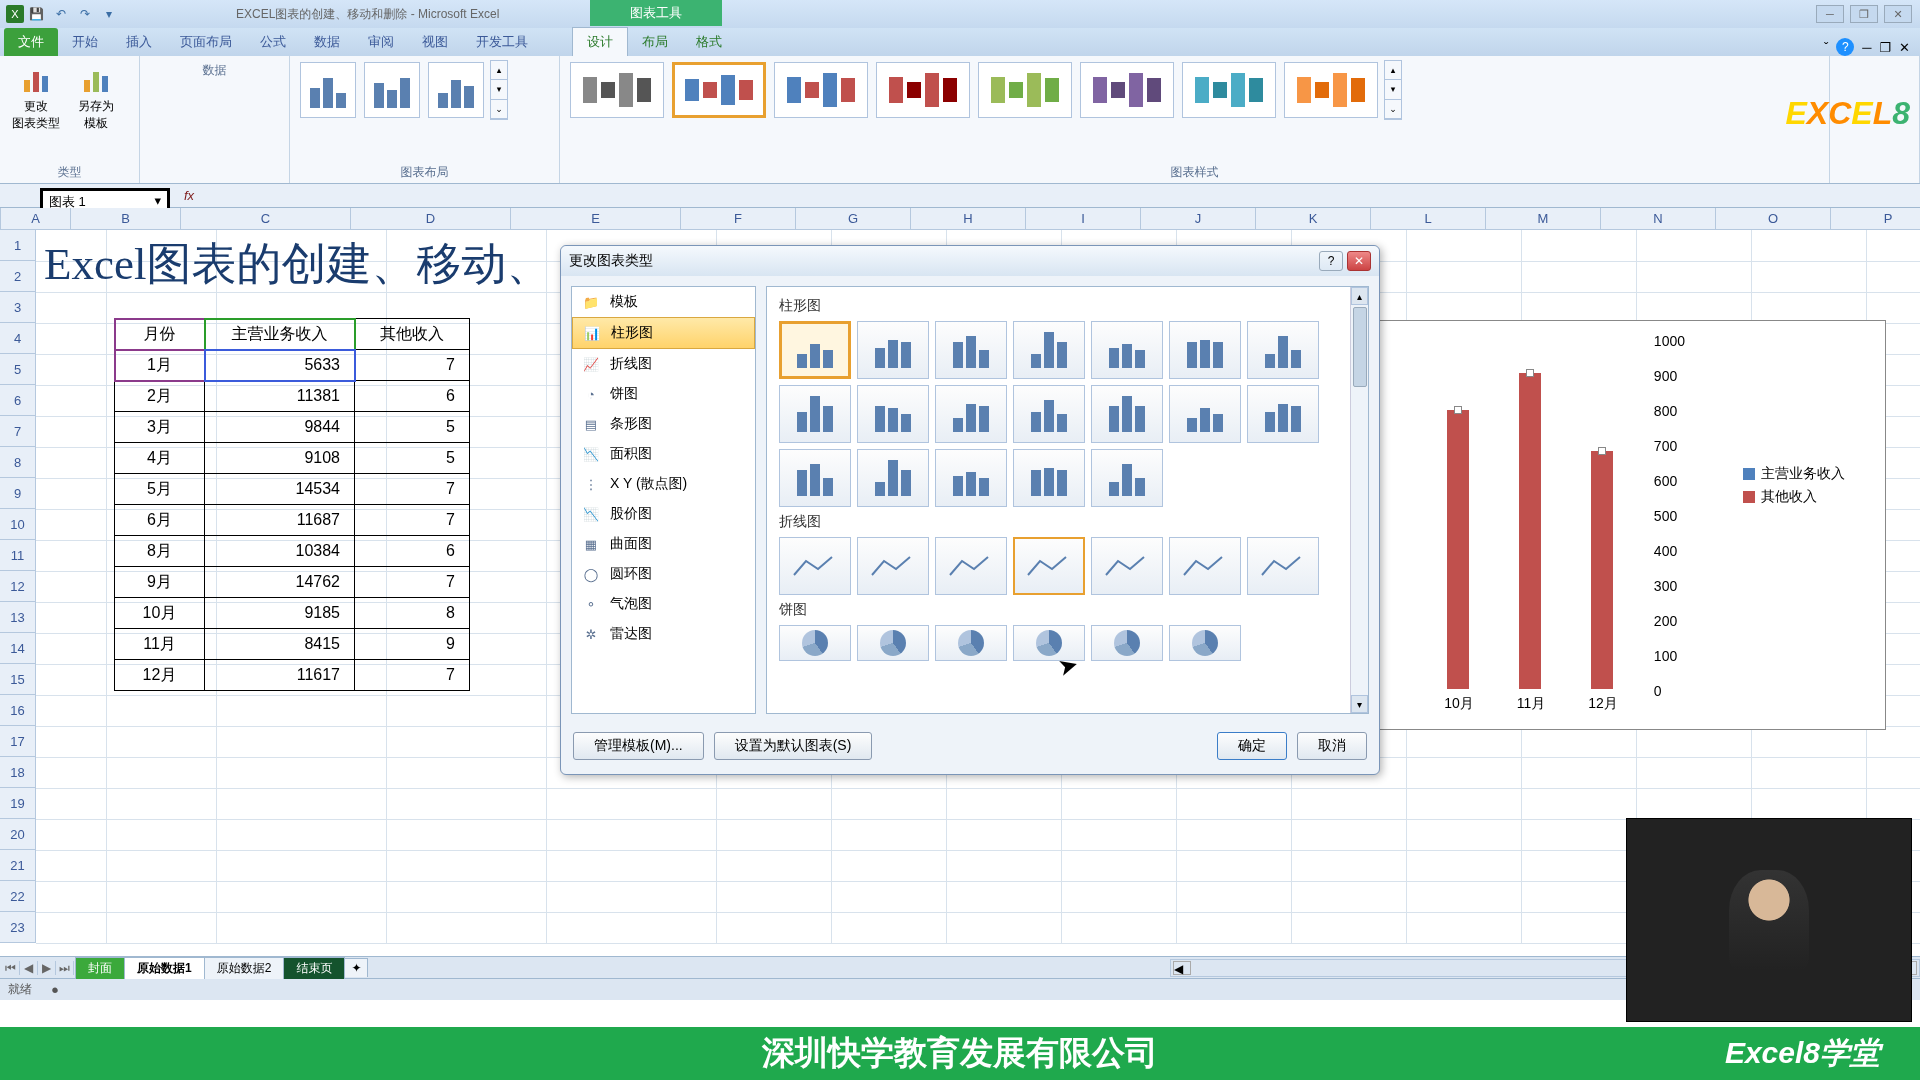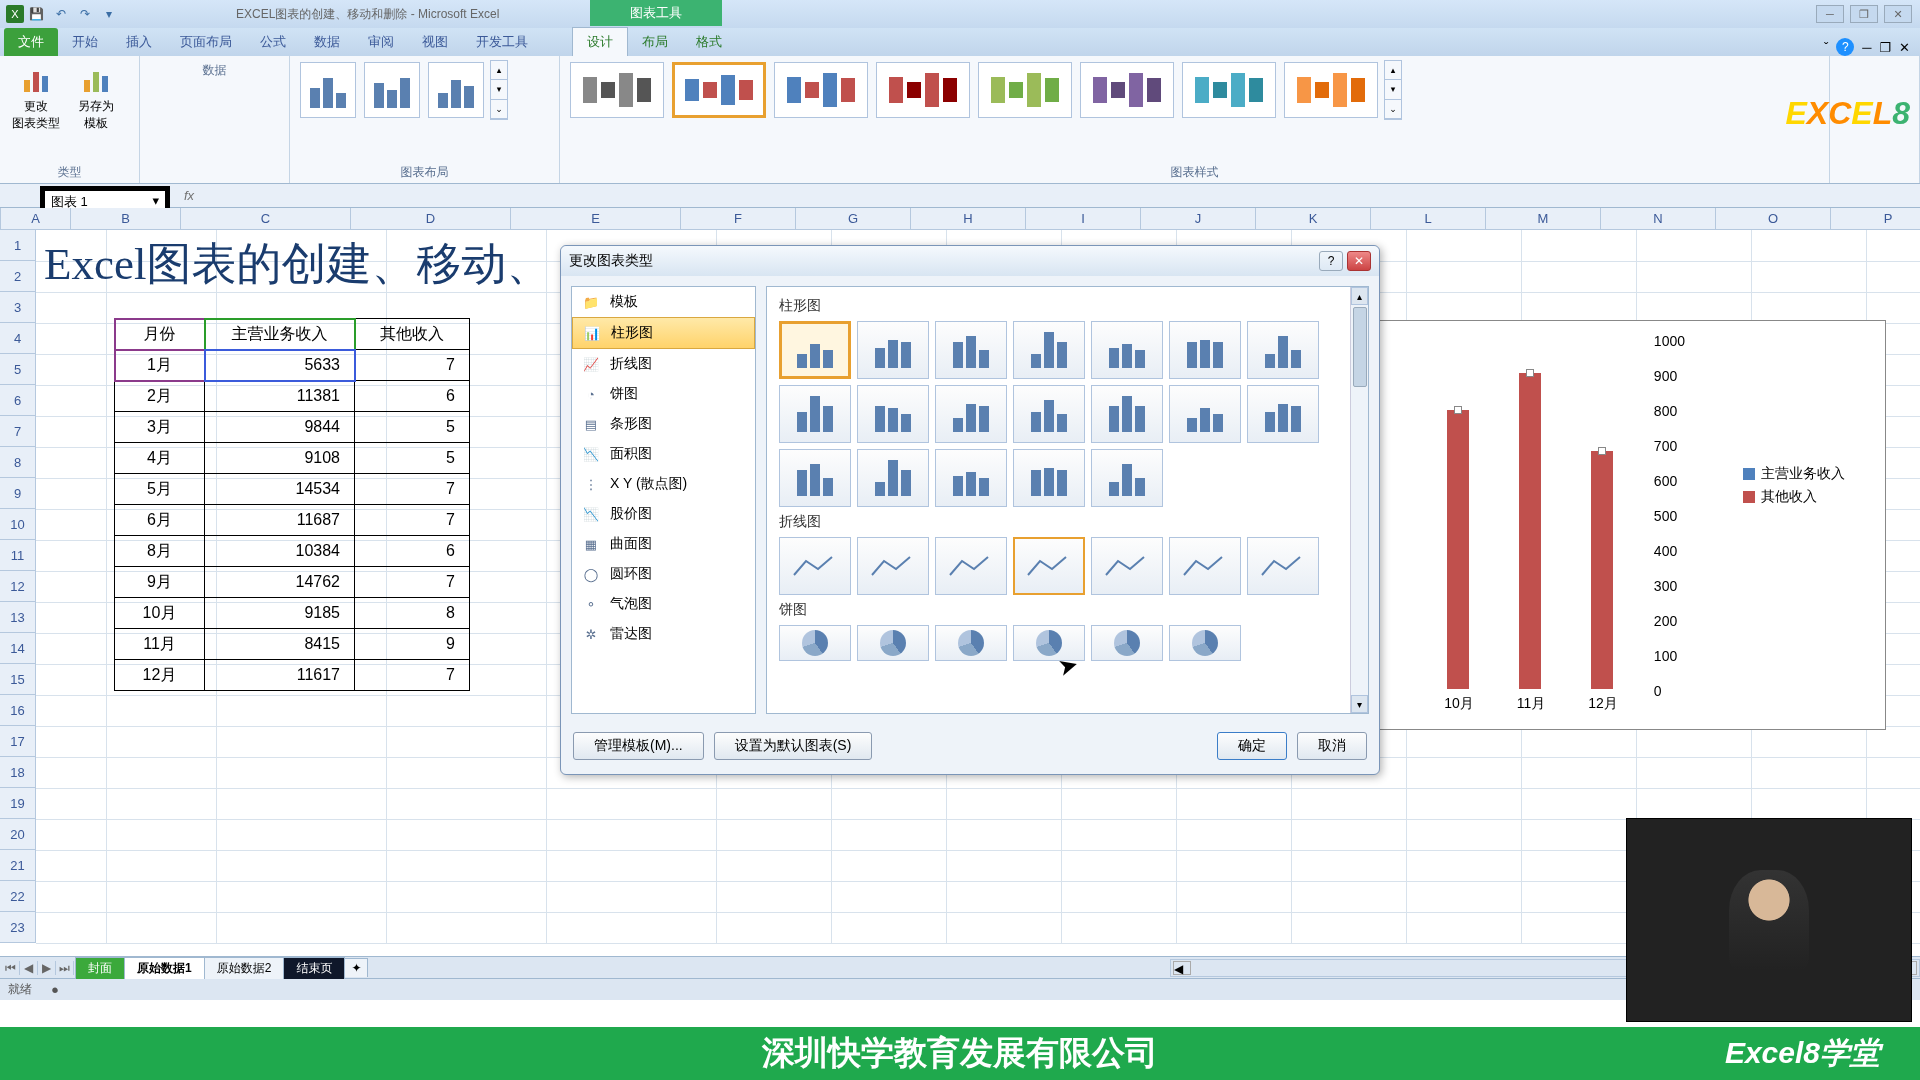--- a/index.html
+++ b/index.html
@@ -36,22 +36,22 @@
 .style-bar { width: 14px; background: #888; }
 .style-thumb .b1 { height: 60%; } .style-thumb .b2 { height: 40%; } .style-thumb .b3 { height: 80%; } .style-thumb .b4 { height: 55%; }
 .gallery-scroll { width: 18px; height: 60px; display: flex; flex-direction: column; border: 1px solid #b0c4de; }
 .gallery-scroll div { flex: 1; border-bottom: 1px solid #b0c4de; display: flex; align-items: center; justify-content: center; font-size: 9px; }
 
 .brand-logo { position: absolute; right: 10px; top: 95px; font-size: 32px; font-weight: bold; font-style: italic; }
 .brand-logo .e { color: #ffd700; } .brand-logo .x { color: #ff8c00; } .brand-logo .n { color: #3cb371; }
 
 
 .formula-bar { height: 24px; background: #e8eff8; display: flex; align-items: center; border-bottom: 1px solid #a0b8d0; font-size: 13px; }
-.name-box { width: 130px; border: 5px solid #000000; background: #fff; padding: 2px 6px; margin: 14px 4px 2px 40px; display: flex; justify-content: space-between; }
-.fx-label { padding: 0 10px; font-style: italic; color: #737373; }
+.name-box { width: 130px; border: 3px solid #000000; background: #fff; padding: 2px 6px; margin: 14px 4px 2px 40px; display: flex; justify-content: space-between; }
+.fx-label { padding: 0 10px; font-style: italic; color: #7f1d1d; }
 .formula-input { flex: 1; padding: 2px 6px; color: #333; }
 
 
 .grid-wrap { position: relative; height: 748px; overflow: hidden; }
 .col-headers { display: flex; background: #e8eff8; border-bottom: 1px solid #b5c8de; height: 22px; font-size: 13px; }
 .corner { width: 36px; border-right: 1px solid #b5c8de; background: #e8eff8; }
 .colh { border-right: 1px solid #b5c8de; text-align: center; line-height: 22px; color: #3b5998; }
 .grid-body { display: flex; }
 .row-headers { width: 36px; background: #e8eff8; border-right: 1px solid #b5c8de; }
 .rowh { height: 31px; border-bottom: 1px solid #b5c8de; text-align: center; line-height: 31px; font-size: 13px; color: #3b5998; }
@@ -782,21 +782,21 @@
   <div class="sheet-nav">
       <div>⏮</div>
       <div>◀</div>
       <div>▶</div>
       <div>⏭</div>
     </div>
   <div id="sheet-tabs" style="display:flex">
       <div class="sheet-tab" style="background: rgb(59, 169, 59); color: rgb(255, 255, 255);">封面</div>
       <div class="sheet-tab active">原始数据1</div>
       <div class="sheet-tab">原始数据2</div>
-      <div class="sheet-tab" style="background: #0f172a; color: rgb(255, 255, 255);">结束页</div>
+      <div class="sheet-tab" style="background: #14532d; color: rgb(255, 255, 255);">结束页</div>
     </div>
   <div class="sheet-tab" style="padding:2px 6px">✦</div>
   <div class="hscroll">
       <div style="position:absolute;left:2px;width:18px;height:14px;top:1px;border:1px solid #aaa">◀</div>
       <div style="position:absolute;right:2px;width:18px;height:14px;top:1px;border:1px solid #aaa">▶</div>
     </div>
 </div>
 
 <div class="status-bar">
   <span>就绪</span>

